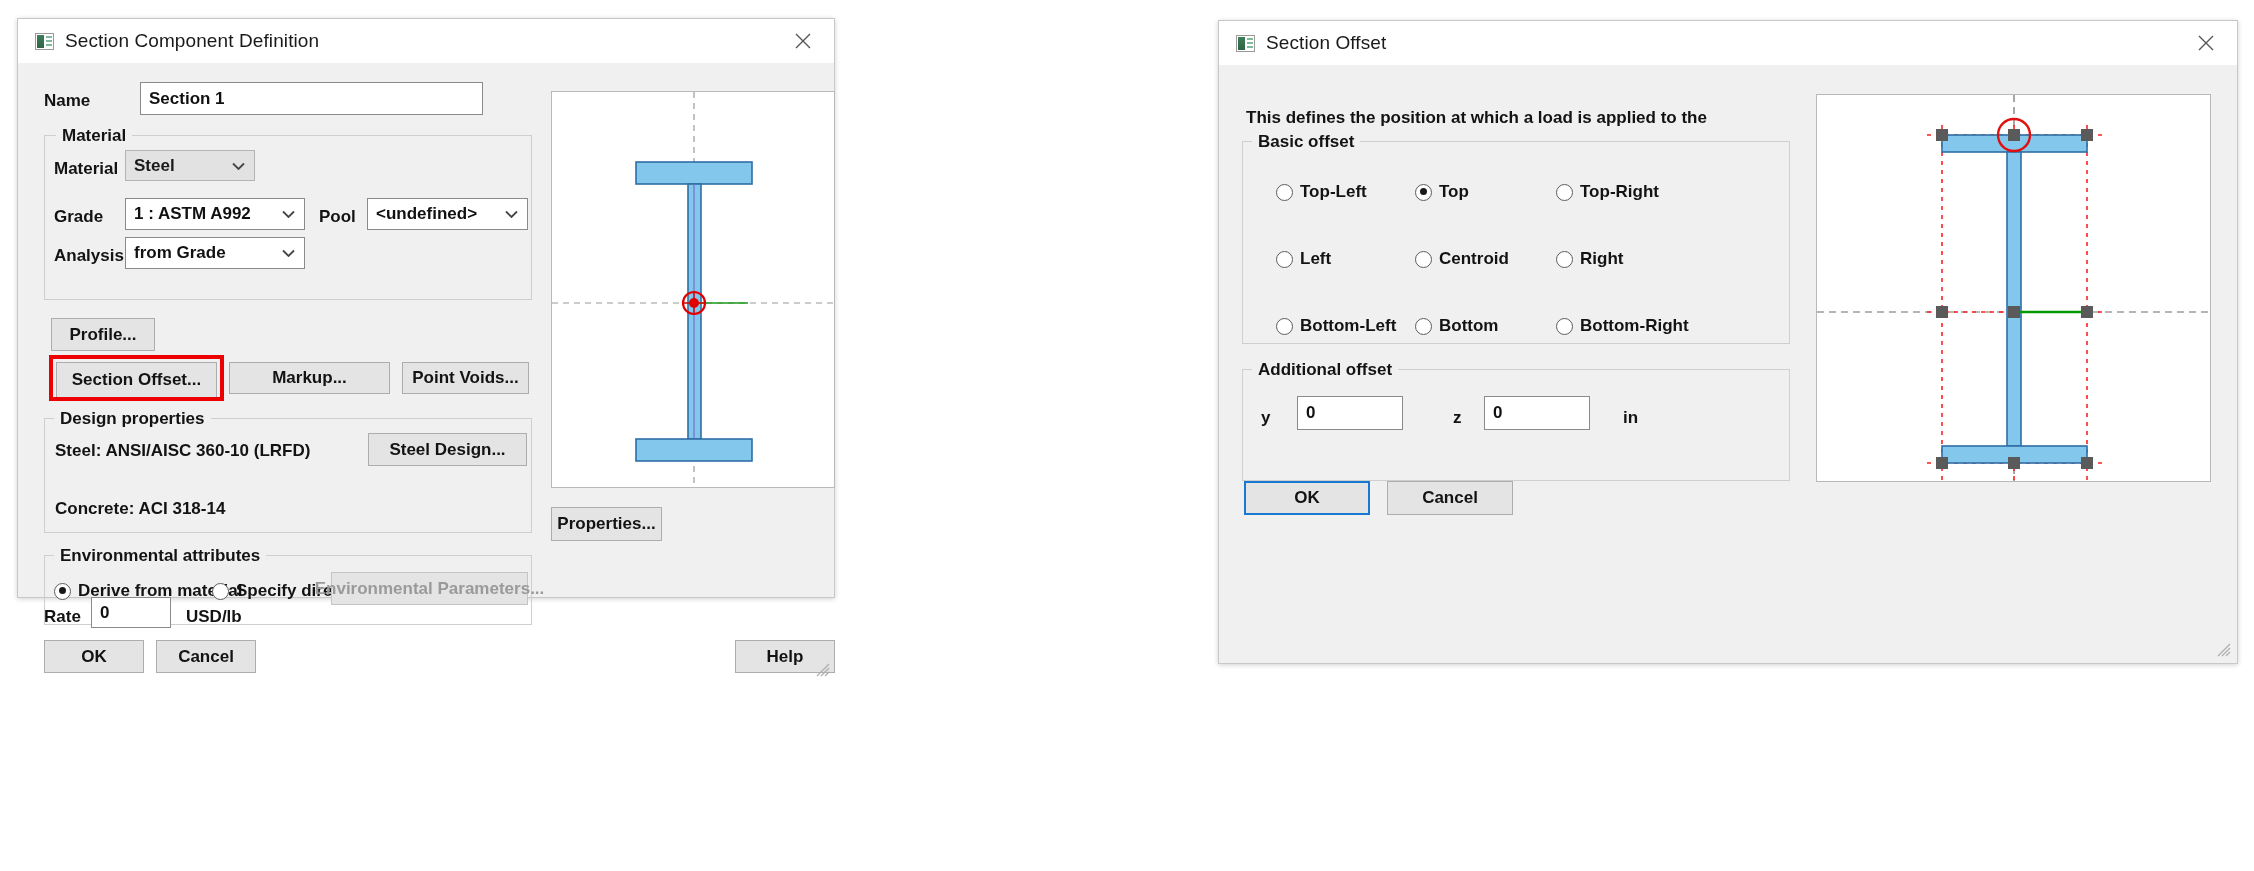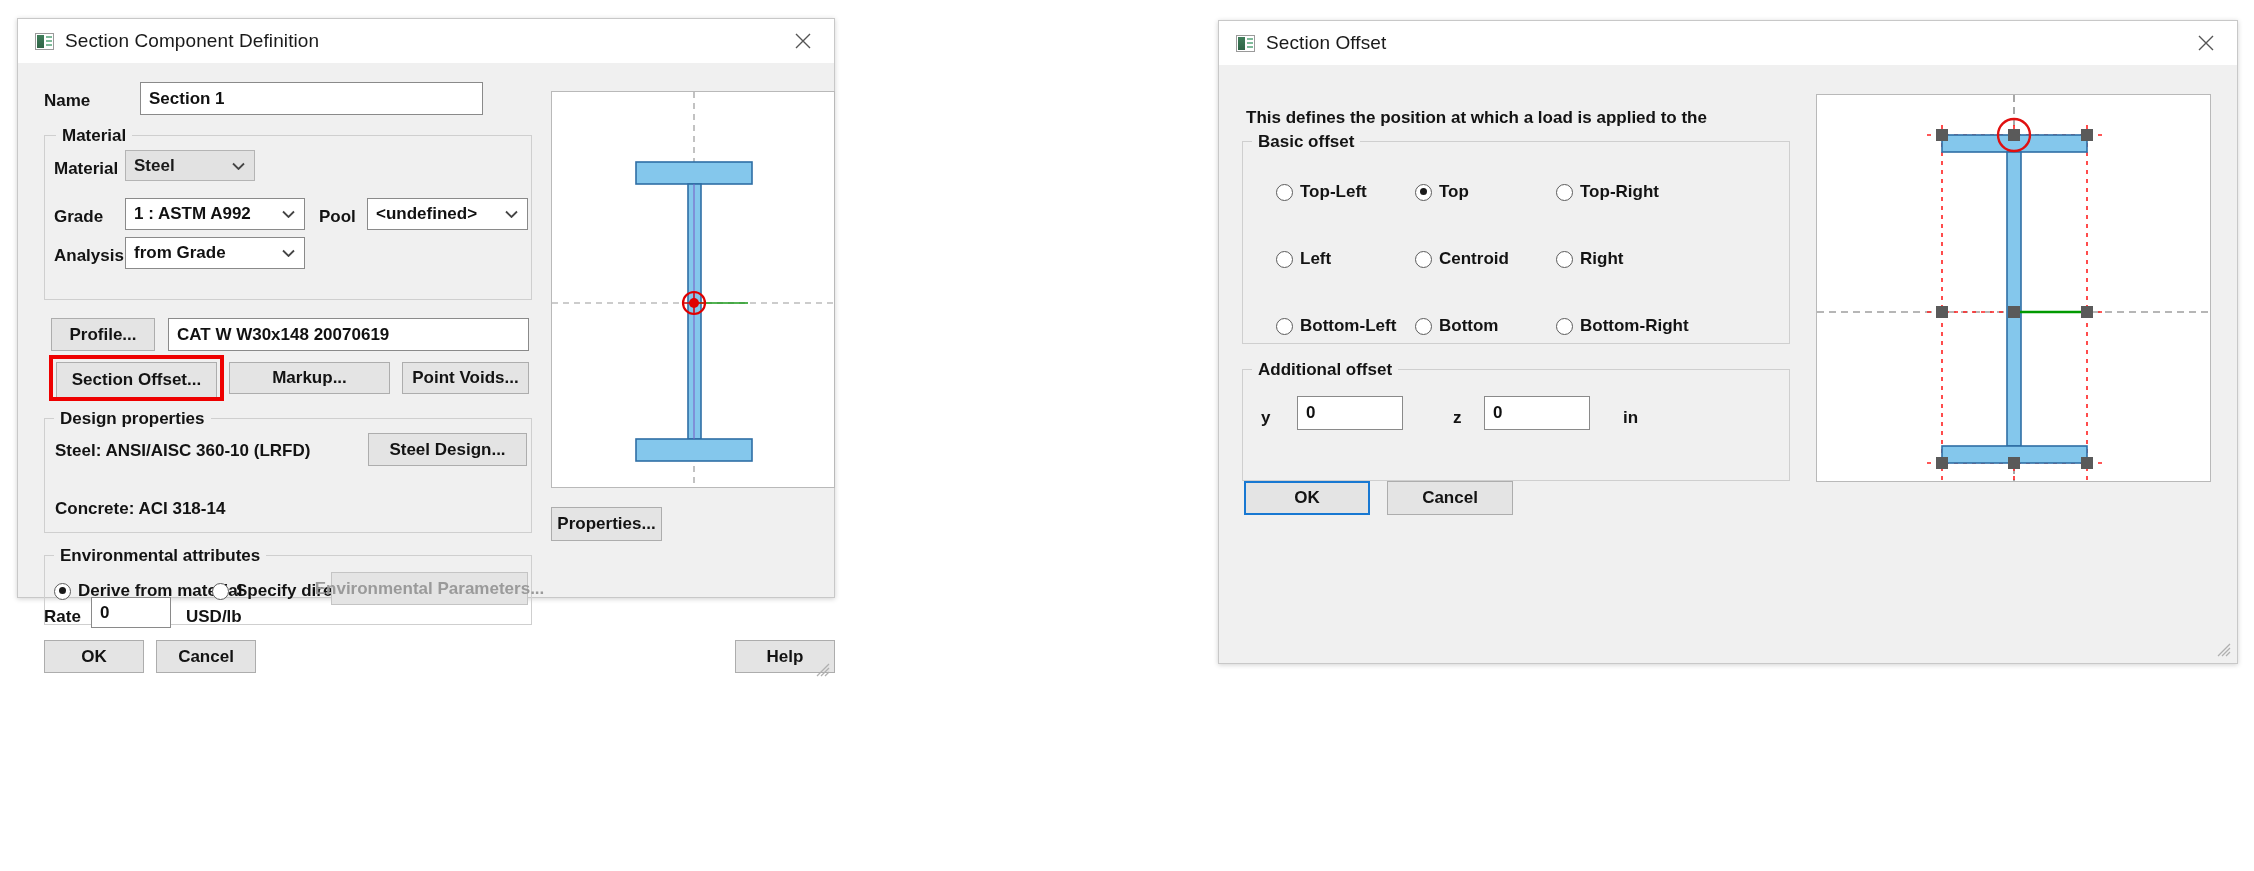--- a/index.html
+++ b/index.html
@@ -269,21 +269,20 @@
       <div class="combo" style="left:107px; top:174px; width:180px; height:32px;">
         <span>from Grade</span>
         <span class="chev">
           <svg width="13" height="8" viewBox="0 0 13 8">
               <path d="M1 1.5 L6.5 7 L12 1.5" stroke="#454545" stroke-width="1.8" fill="none"></path>
             </svg>
         </span>
       </div>
 
       <div class="btn" style="left:33px; top:255px; width:104px; height:33px;">Profile...</div>
-      <div class="tfield" style="left:150px; top:255px; width:361px; height:33px;">CAT W W30x148 20070619</div>
 
       <div class="btn" style="left:38px; top:299px; width:161px; height:36px;">Section Offset...</div>
       <div class="hl-red" style="left:31px; top:292px; width:175px; height:46px;"></div>
 
       <div class="btn" style="left:211px; top:299px; width:161px; height:32px;">Markup...</div>
       <div class="btn" style="left:384px; top:299px; width:127px; height:32px;">Point Voids...</div>
 
       <div class="group" style="left:26px; top:355px; width:488px; height:115px;"></div>
       <span class="group-title" style="left:36px; top:346px;">Design properties</span>
 

